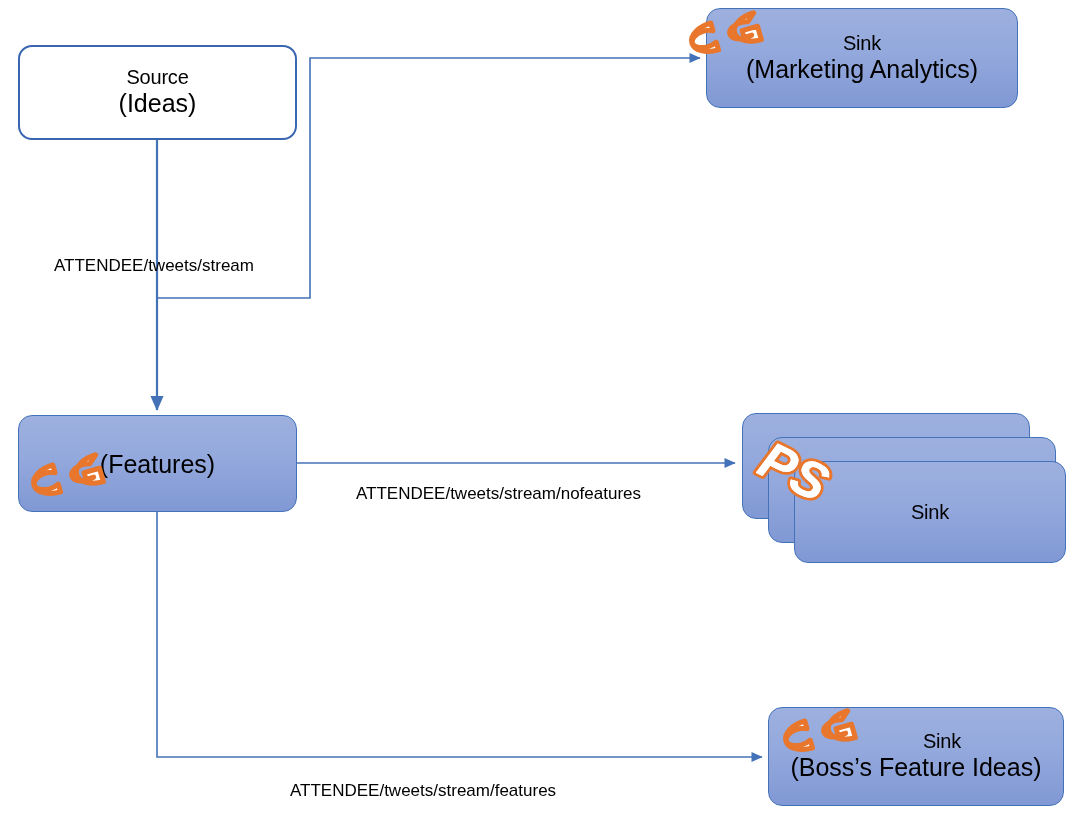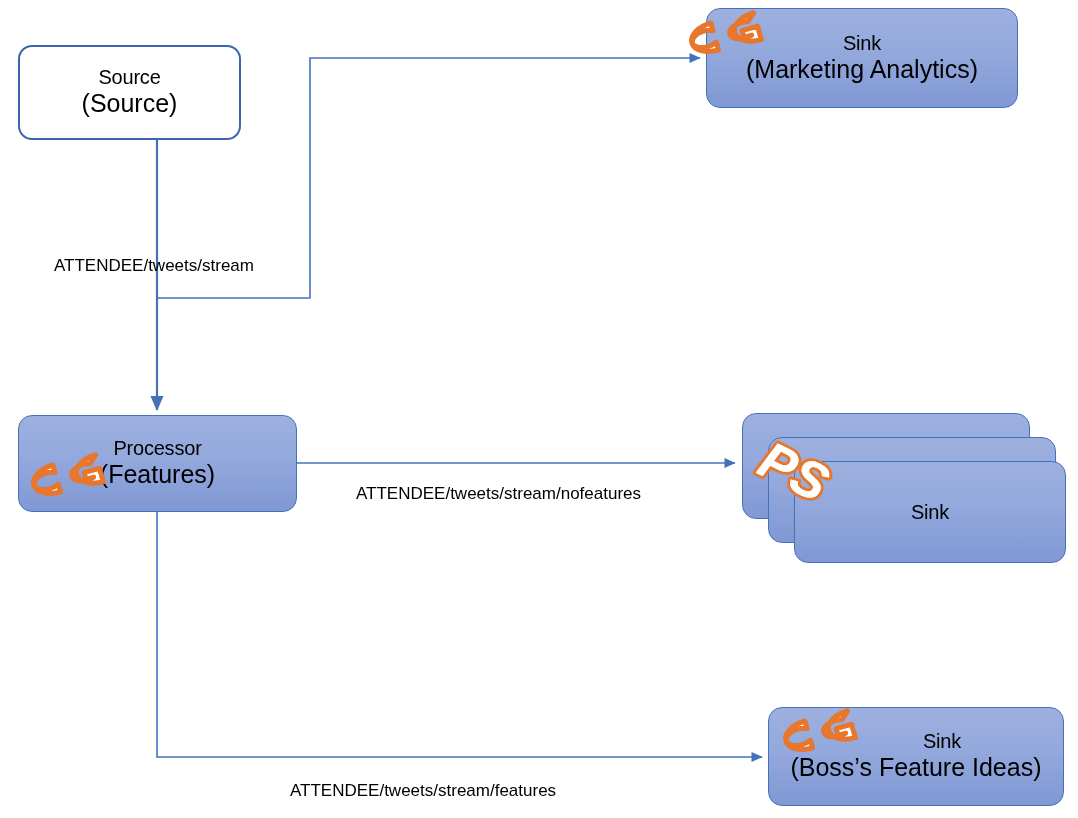--- a/index.html
+++ b/index.html
@@ -103,23 +103,23 @@
 
     <path d="M 157 298 L 310 298 L 310 58 L 700 58" fill="none" stroke="#4472b8" stroke-width="1.6" marker-end="url(#arrowBlue)"></path>
 
     <path d="M 157 140 L 157 410" fill="none" stroke="#4472b8" stroke-width="2.2" marker-end="url(#arrowBlue)"></path>
 
     <path d="M 297 463 L 735 463" fill="none" stroke="#4472b8" stroke-width="1.6" marker-end="url(#arrowBlue)"></path>
 
     <path d="M 157 512 L 157 757 L 762 757" fill="none" stroke="#4472b8" stroke-width="1.6" marker-end="url(#arrowBlue)"></path>
   </svg>
 
-  <div class="node node-source" style="left:18px; top:45px; width:223px; height:95px;">
+  <div class="node node-source" style="left:18px; top:45px; width:279px; height:95px;">
     <div class="node-title">Source</div>
-    <div class="node-sub">(Source)</div>
+    <div class="node-sub">(Ideas)</div>
   </div>
 
   <div class="node node-filled" style="left:706px; top:8px; width:312px; height:100px;">
     <div class="node-title">Sink</div>
     <div class="node-sub">(Marketing Analytics)</div>
   </div>
 
   <svg class="logo" style="left:672px; top:6px;" width="104" height="68" viewBox="0 0 104 68">
     <g transform="rotate(-16 52 34)">
 
@@ -132,21 +132,20 @@
                A 22 13 0 1 0 88 44
                L 88 30
                L 72 30
                L 72 37
                L 80 37
                A 14 8 0 1 1 80 23 Z" fill="#ffffff" stroke="#e8762c" stroke-width="5" stroke-linejoin="round"></path>
     </g>
   </svg>
 
   <div class="node node-filled" style="left:18px; top:415px; width:279px; height:97px;">
-    <div class="node-title">Processor</div>
     <div class="node-sub">(Features)</div>
   </div>
 
   <svg class="logo" style="left:14px; top:448px;" width="104" height="68" viewBox="0 0 104 68">
     <g transform="rotate(-16 52 34)">
       <path d="M 44 14
                A 22 13 0 1 0 44 42
                L 44 34
                A 14 8 0 1 1 44 22 Z" fill="#ffffff" stroke="#e8762c" stroke-width="5" stroke-linejoin="round"></path>
       <path d="M 88 16

